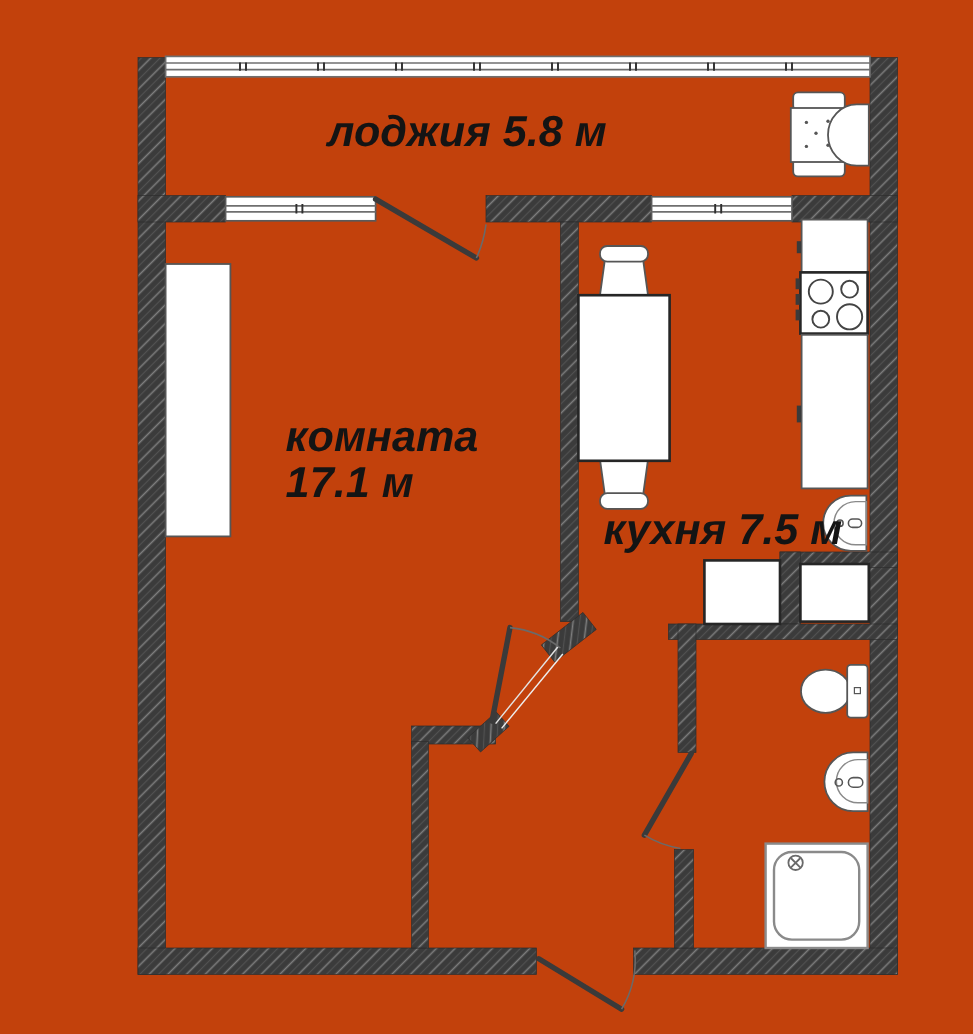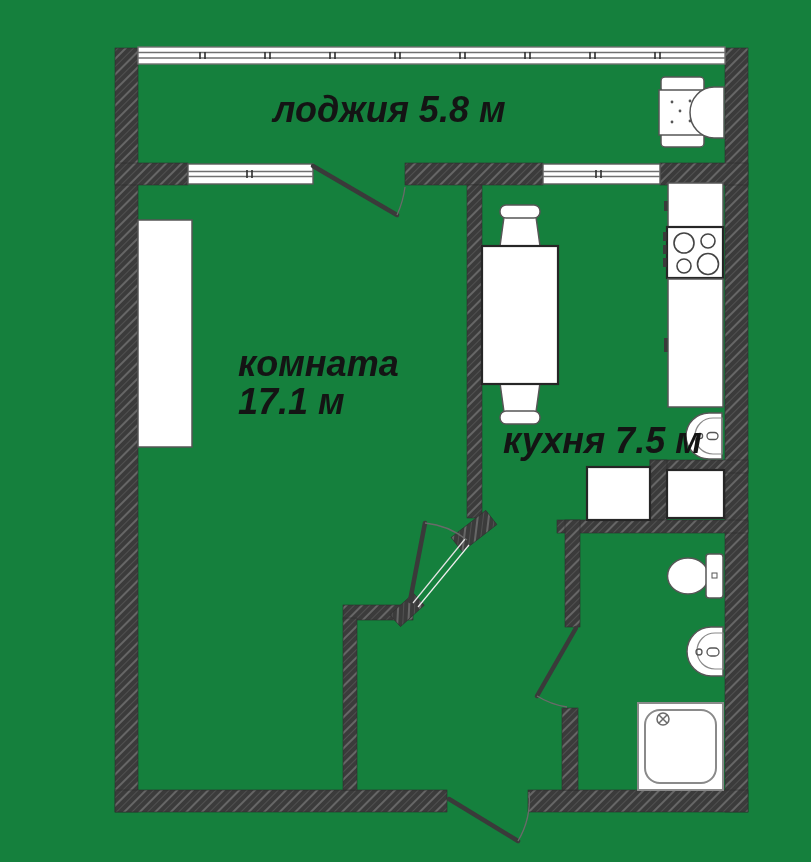--- a/index.html
+++ b/index.html
@@ -1,16 +1,16 @@
 <!DOCTYPE html>
 <html><head>
 <meta charset="utf-8">
 <style>
   html,body{margin:0;padding:0;background:#ffffff;}
-  .canvas{position:relative;width:811px;height:862px;background:#15803d;overflow:hidden;}
+  .canvas{position:relative;width:811px;height:862px;background:#c2410c;overflow:hidden;}
   svg{display:block;}
   text.room-label{font-family:"Liberation Sans",sans-serif;font-weight:bold;font-style:italic;fill:#141414;}
   .wall{fill:url(#hatch);stroke:#2e2e2e;stroke-width:.6;}
   .furn{fill:#ffffff;stroke:#565656;stroke-width:1.5;}
   .furn-dark{fill:#ffffff;stroke:#262626;stroke-width:2.2;}
   .doorleaf{stroke:#3a3a3a;stroke-width:4.5;stroke-linecap:round;fill:none;}
   .doorarc{stroke:#6a6a6a;stroke-width:1.3;fill:none;}
   .winline{stroke:#6f6f6f;stroke-width:1.4;}
   .wintick{stroke:#2f2f2f;stroke-width:1.6;}
 </style>

